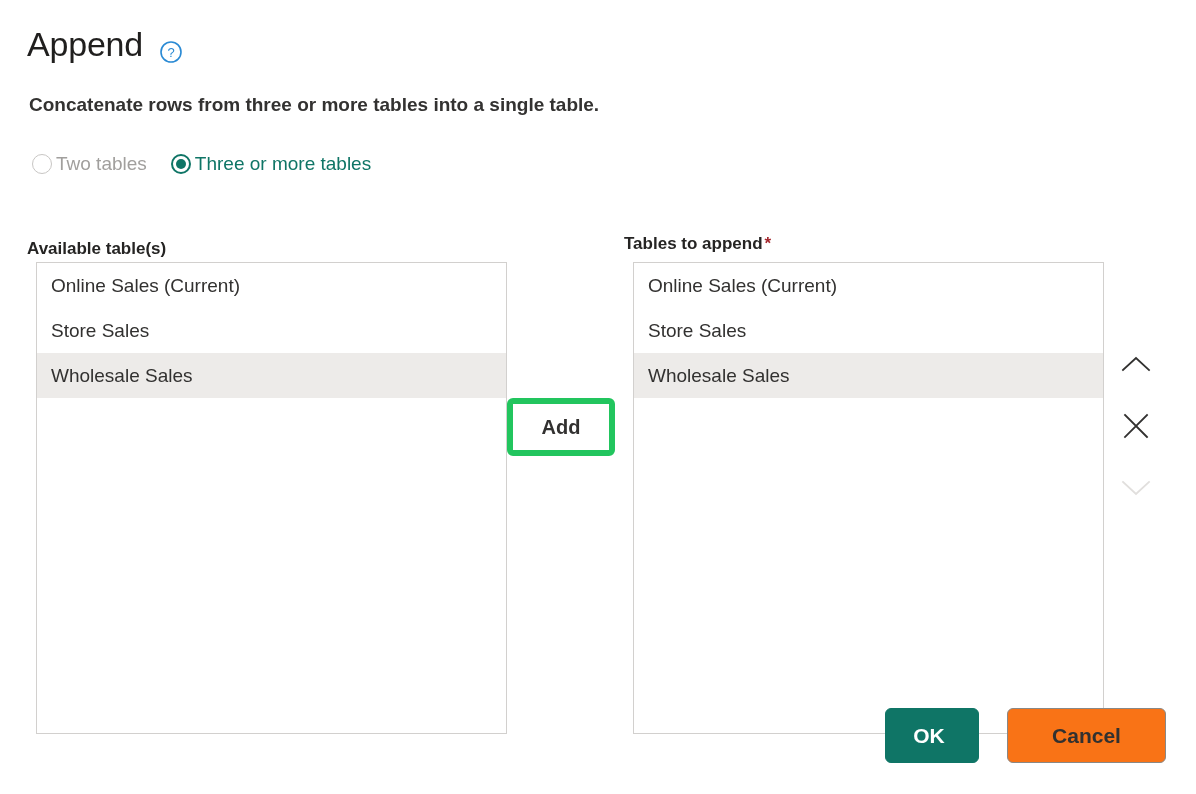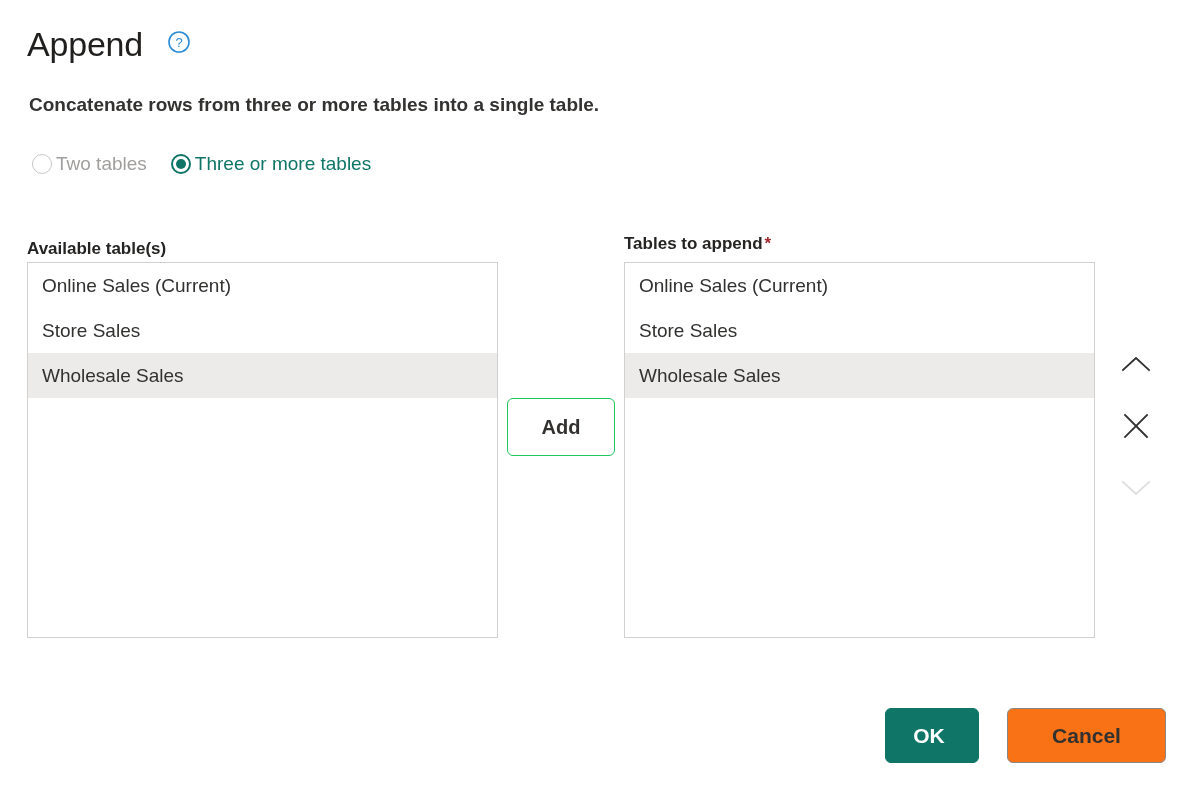--- a/index.html
+++ b/index.html
@@ -15,22 +15,22 @@
     overflow: hidden;
     position: relative;
   }
 
   
   .header {
     position: absolute;
     left: 27px;
     top: 24px;
     display: flex;
-    align-items: flex-start;
-    gap: 24px;
+    align-items: flex-end;
+    gap: 16px;
   }
   .page-title {
     font-size: 34px;
     font-weight: 400;
     color: #201f1e;
     line-height: 40px;
     letter-spacing: -0.2px;
   }
   .help-icon {
     width: 24px;
@@ -118,25 +118,26 @@
   .col-label.right { left: 624px; top: 233px; }
   .required-star {
     color: #a4262c;
     font-weight: 700;
     margin-left: 2px;
   }
 
   .listbox {
     position: absolute;
     top: 262px;
-    height: 376px;
+    height: 472px;
     border: 1px solid #d2d0ce;
     background: #ffffff;
     box-sizing: border-box;
     overflow: hidden;
+    margin-left: 9px;
   }
   .listbox.left  { left: 27px;  width: 471px; }
   .listbox.right { left: 624px; width: 471px; }
 
   .list-item {
     height: 45px;
     line-height: 45px;
     padding-left: 14px;
     font-size: 19px;
     color: #323130;
@@ -149,21 +150,21 @@
     background: #edebe9;
   }
 
   
   .add-button {
     position: absolute;
     left: 507px;
     top: 398px;
     width: 108px;
     height: 58px;
-    border: 1px solid #22c55e;
+    border: 6px solid #22c55e;
     border-radius: 6px;
     background: #ffffff;
     font-family: "Liberation Sans", sans-serif;
     font-size: 20px;
     font-weight: 700;
     color: #323130;
     cursor: pointer;
     padding: 0;
   }
 

